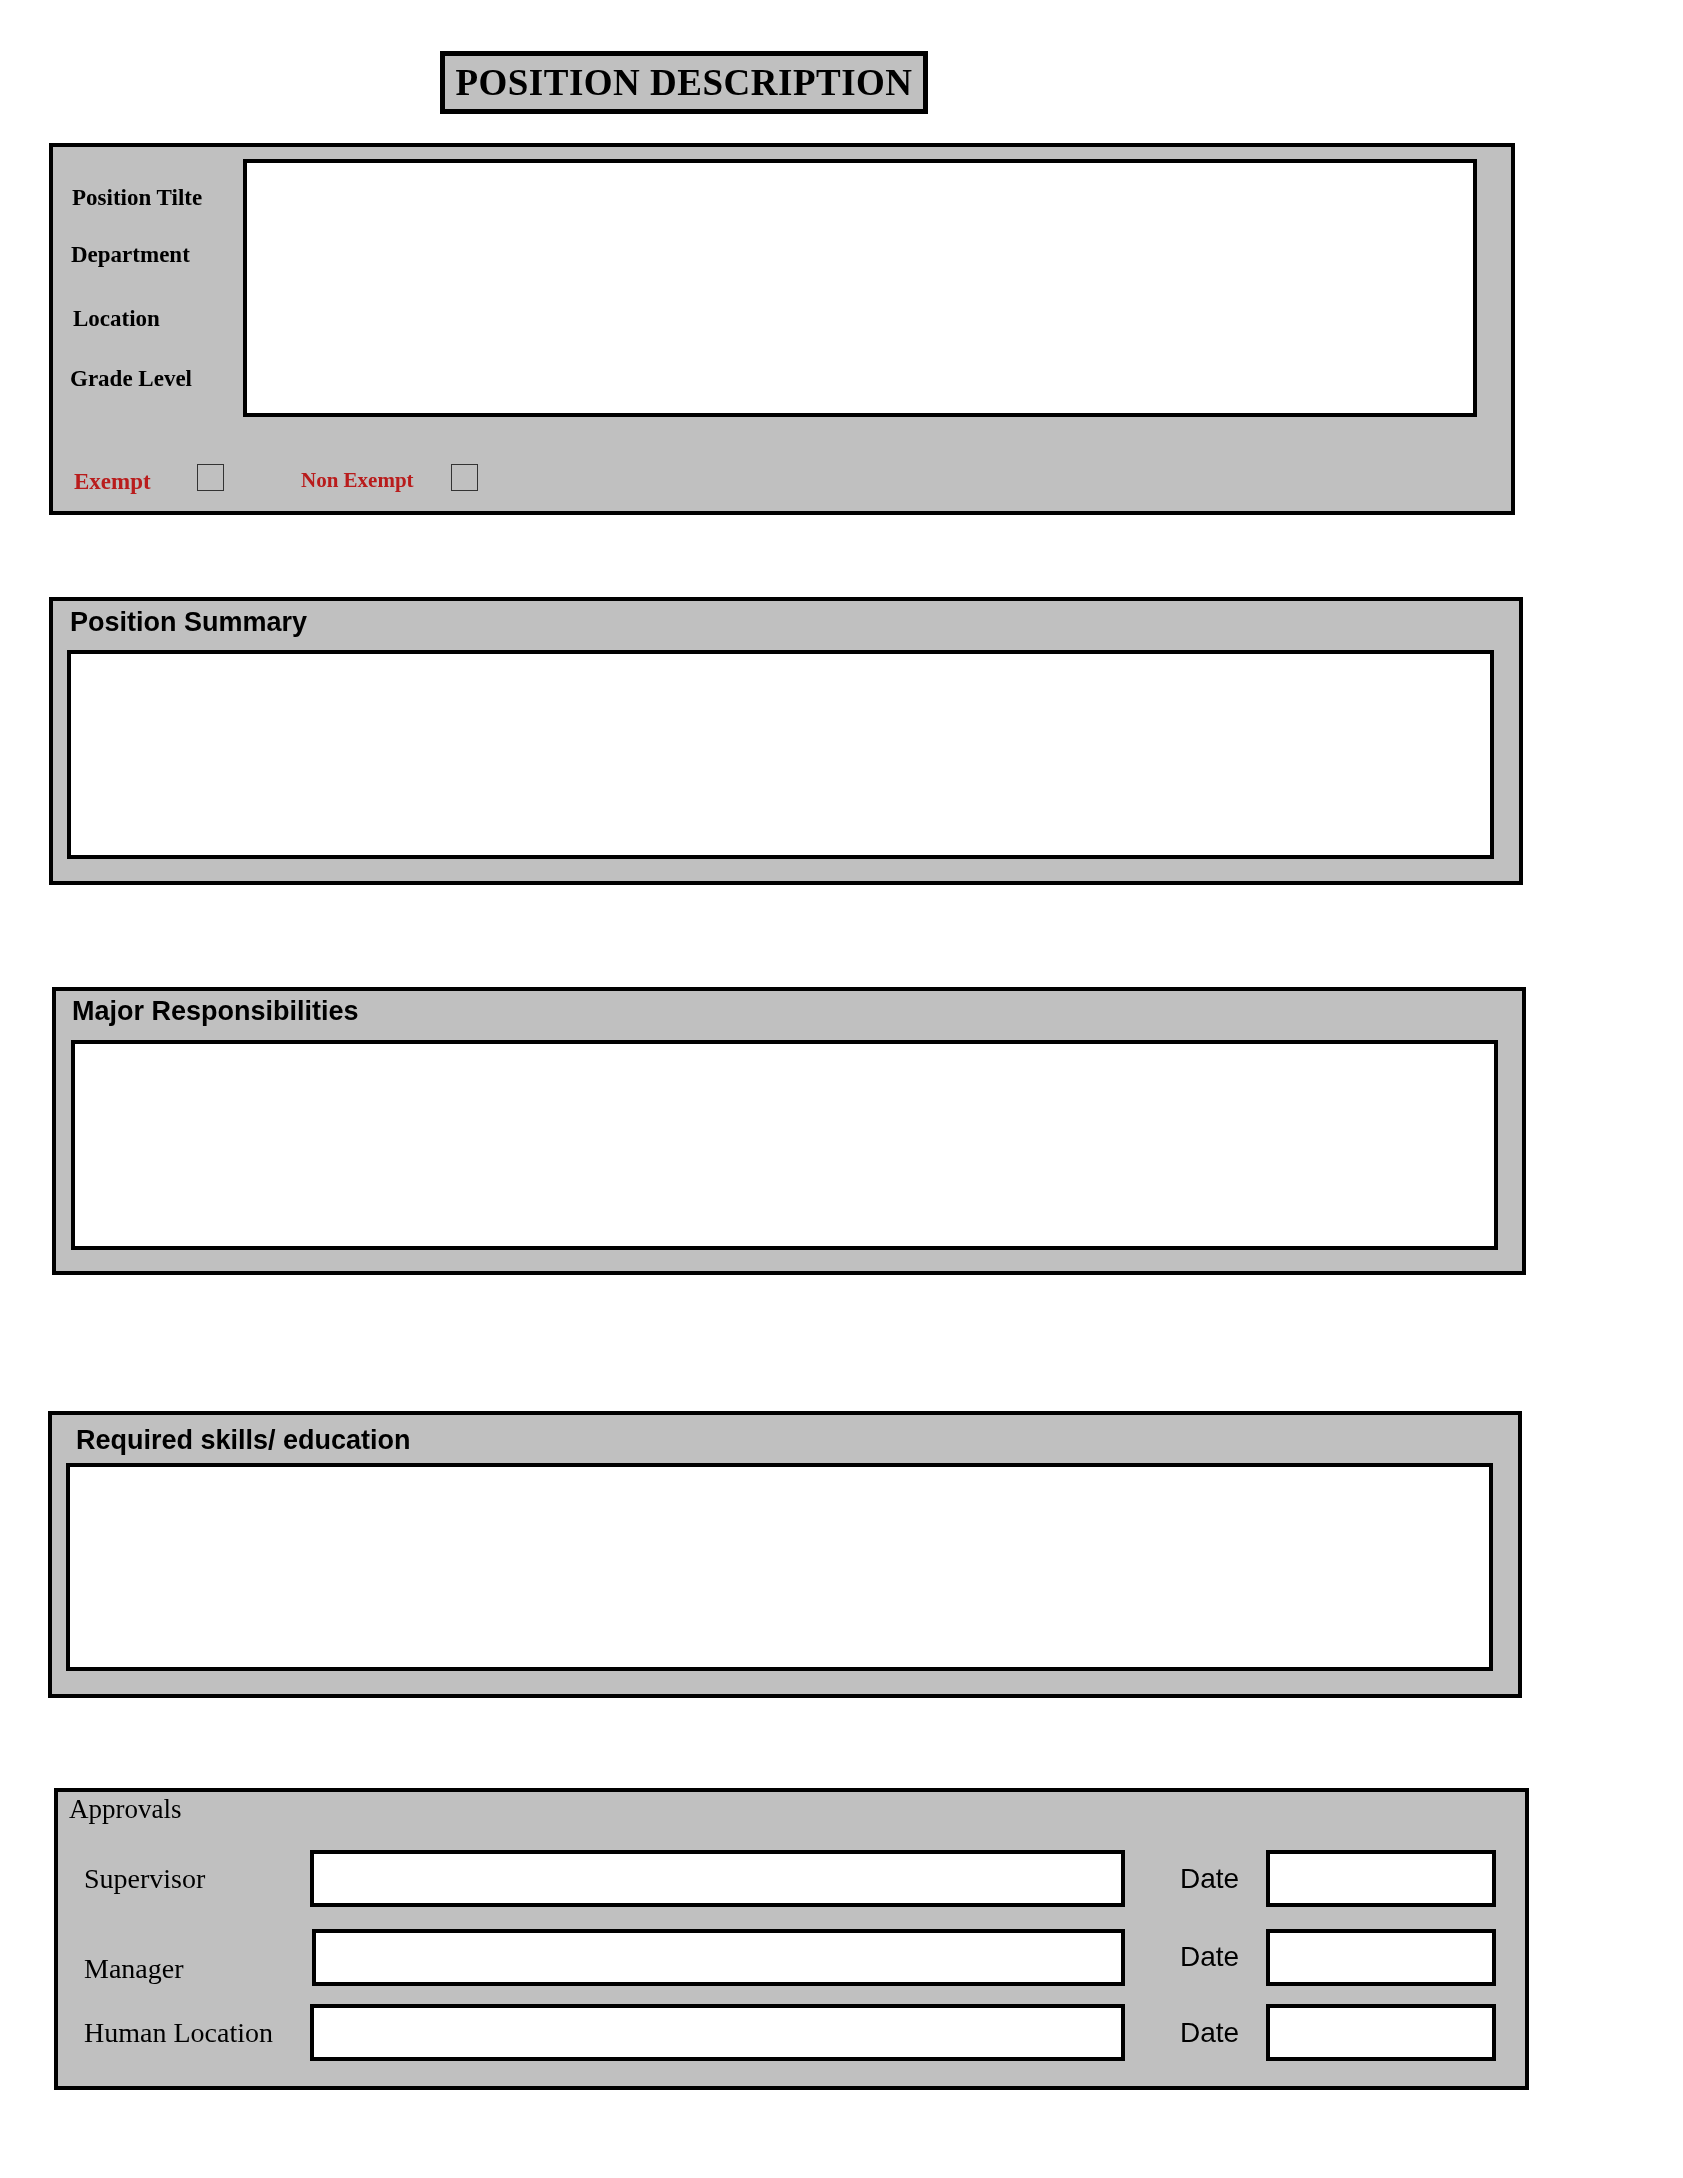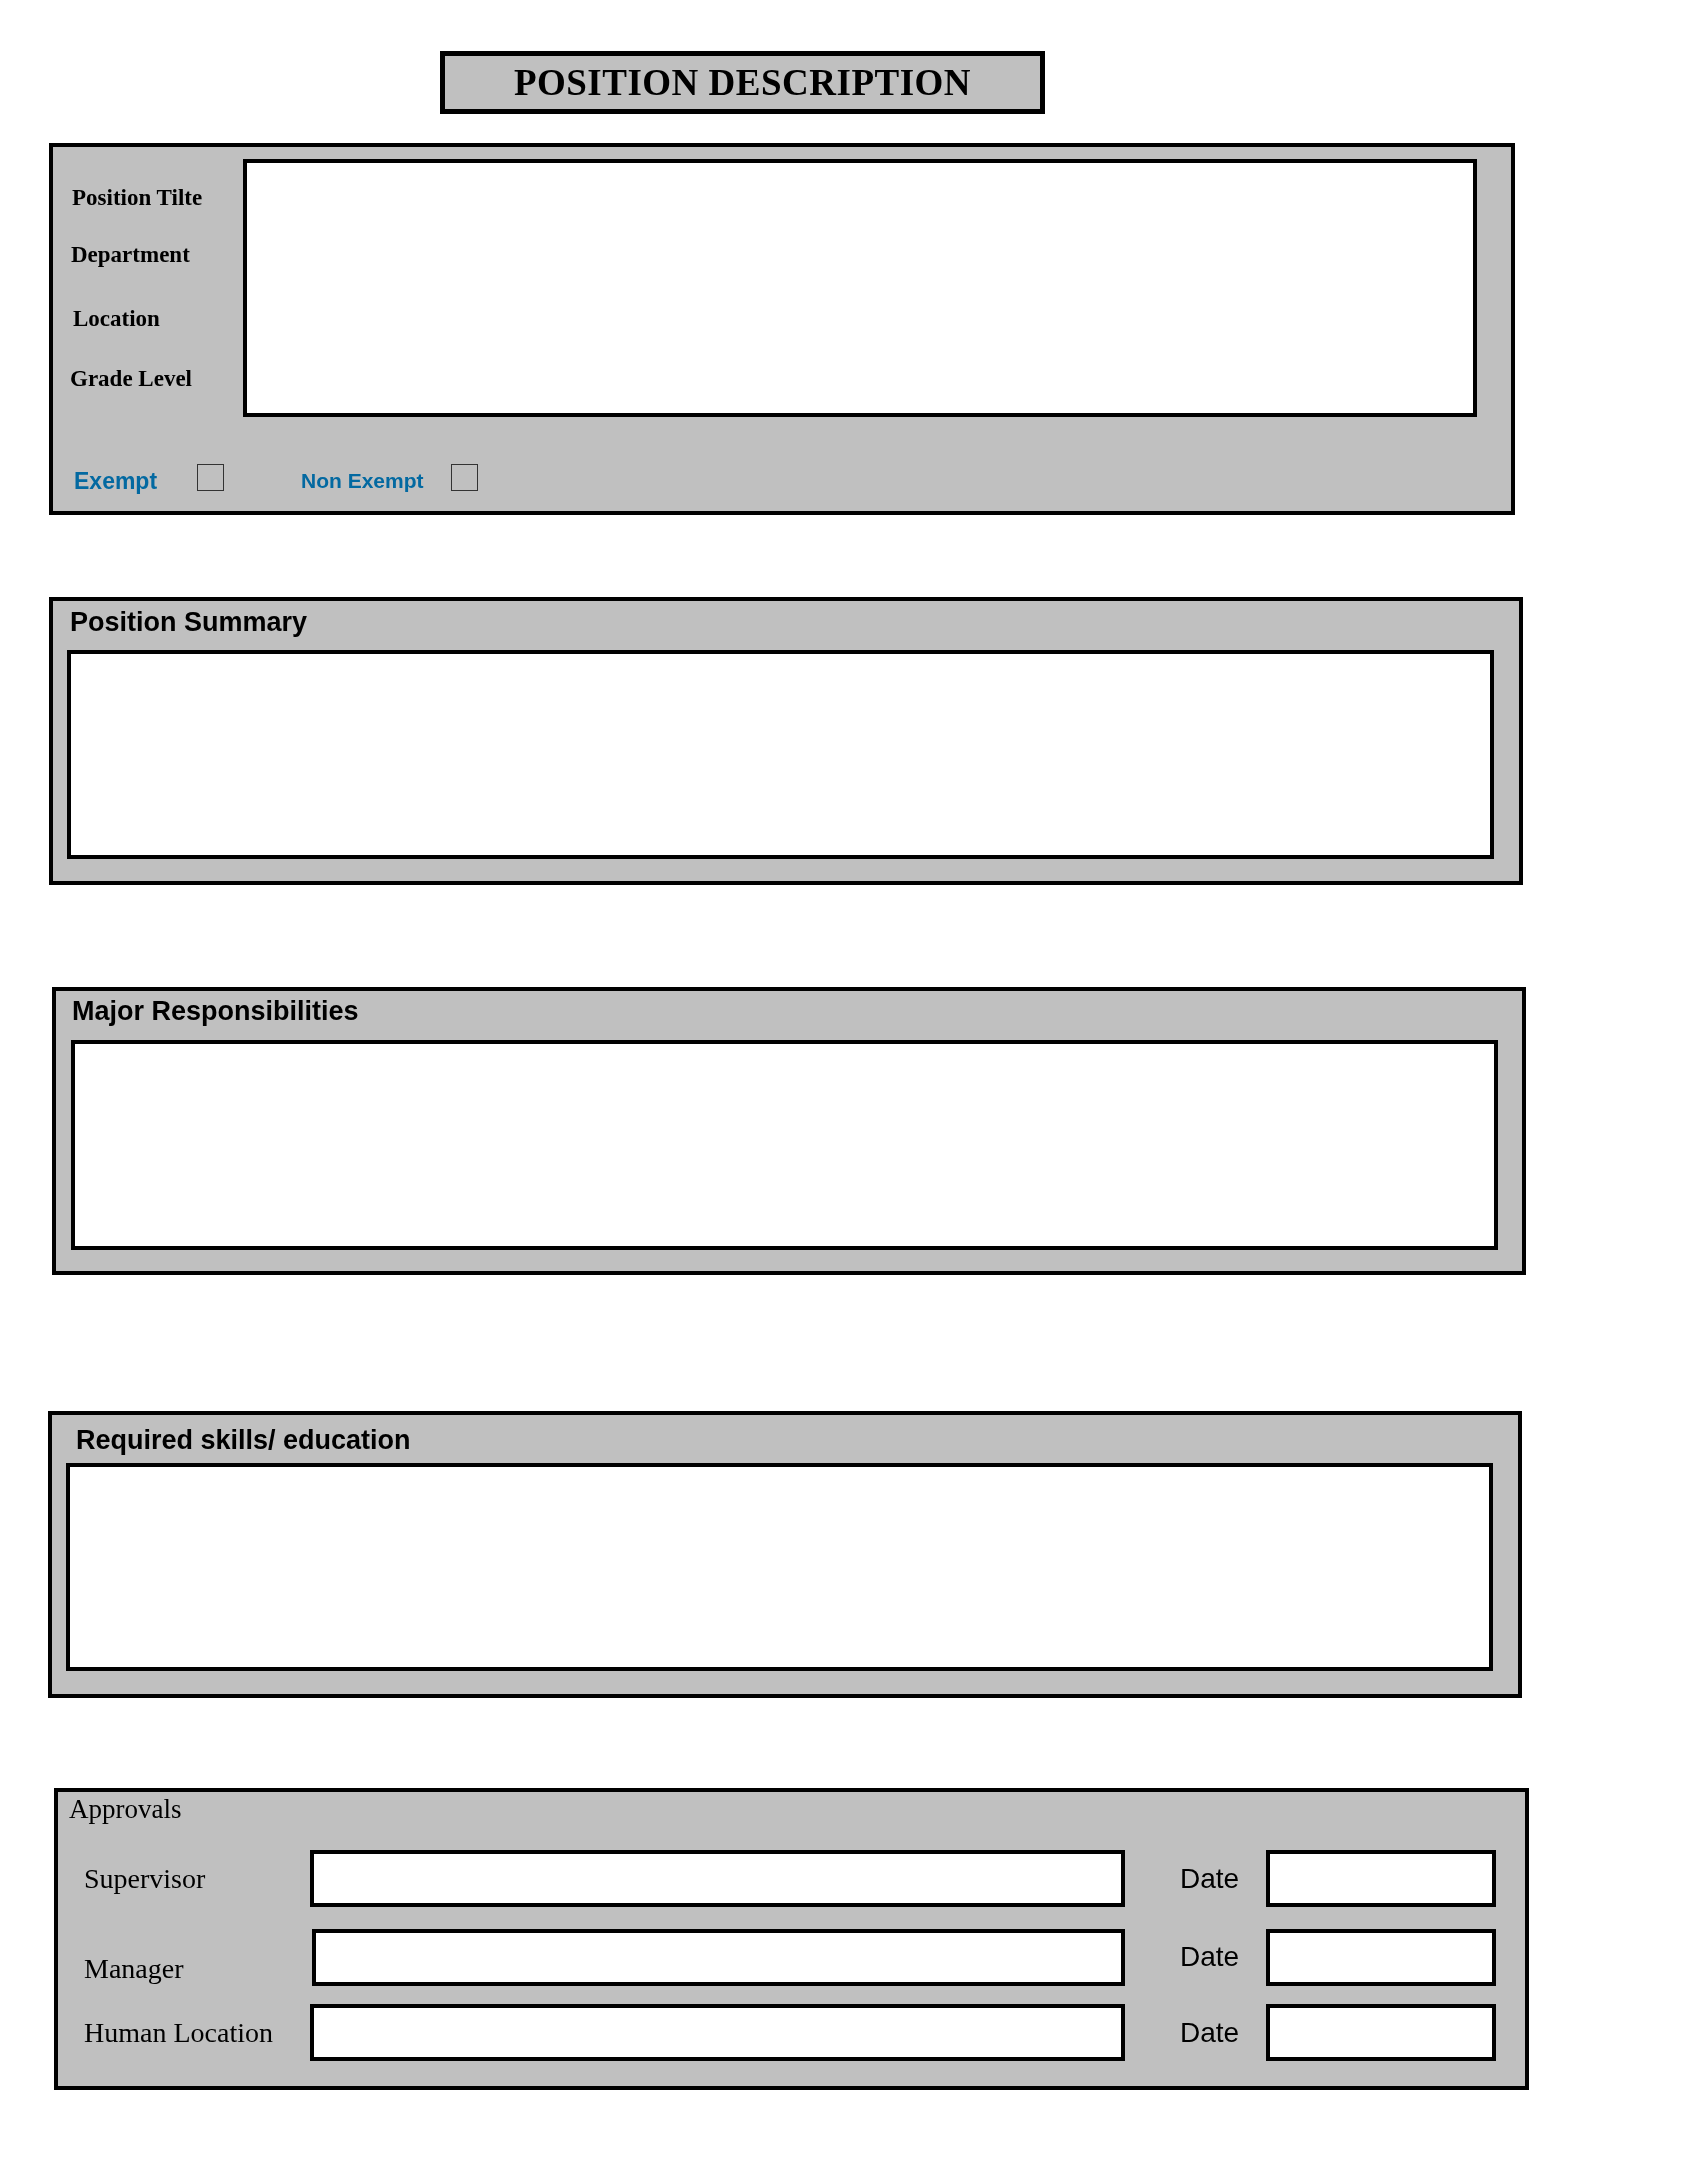--- a/index.html
+++ b/index.html
@@ -6,21 +6,21 @@
     body {
       width: 1683px; height: 2178px; position: relative; background: #ffffff;
       overflow: hidden;
     }
     .abs { position: absolute; box-sizing: border-box; }
     .gray { background: #c0c0c0; }
     .frame { border: 4px solid #000; }
     .frame-thick { border: 5px solid #000; }
     .white { background: #ffffff; border: 4px solid #000; }
     .serif { font-family: "Liberation Serif", "DejaVu Serif", serif; color: #000; }
-    .sans { font-family: Liberation Sans, sans-serif; color: #0369a1; }
+    .sans { font-family: Liberation Serif, serif; color: #b91c1c; }
     .lbl { position: absolute; white-space: nowrap; line-height: 1; }
     .title-text {
       position: absolute; left: 0; right: 0; top: 0; bottom: 0;
       display: flex; align-items: center; justify-content: center;
       font-family: "Liberation Serif", "DejaVu Serif", serif;
       font-weight: bold; font-size: 37px; letter-spacing: 0.5px;
     }
     .field-lbl { font-family: "Liberation Serif", "DejaVu Serif", serif; font-weight: bold; font-size: 23px; }
     .section-head { font-family: "Liberation Sans", "DejaVu Sans", sans-serif; font-weight: bold; font-size: 27px; }
     .checkbox {
@@ -31,21 +31,21 @@
     .date-lbl { font-family: "Liberation Sans", "DejaVu Sans", sans-serif; font-size: 28px; }
     textarea, input {
       border: none; outline: none; background: transparent; resize: none;
       width: 100%; height: 100%; box-sizing: border-box; padding: 6px;
       font-family: "Liberation Sans", sans-serif; font-size: 20px;
     }
   </style>
 </head>
 <body>
 
-<div class="abs gray frame-thick" style="left:440px; top:51px; width:605px; height:63px;">
+<div class="abs gray frame-thick" style="left:440px; top:51px; width:488px; height:63px;">
   <div class="title-text">POSITION DESCRIPTION</div>
 </div>
 
 <div class="abs gray frame" style="left:49px; top:143px; width:1466px; height:372px;">
 </div>
 <span class="lbl field-lbl" style="left:72px; top:186px;">Position Tilte</span>
 <span class="lbl field-lbl" style="left:71px; top:243px;">Department</span>
 <span class="lbl field-lbl" style="left:73px; top:307px;">Location</span>
 <span class="lbl field-lbl" style="left:70px; top:367px;">Grade Level</span>
 <div class="abs white" style="left:243px; top:159px; width:1234px; height:258px;">

